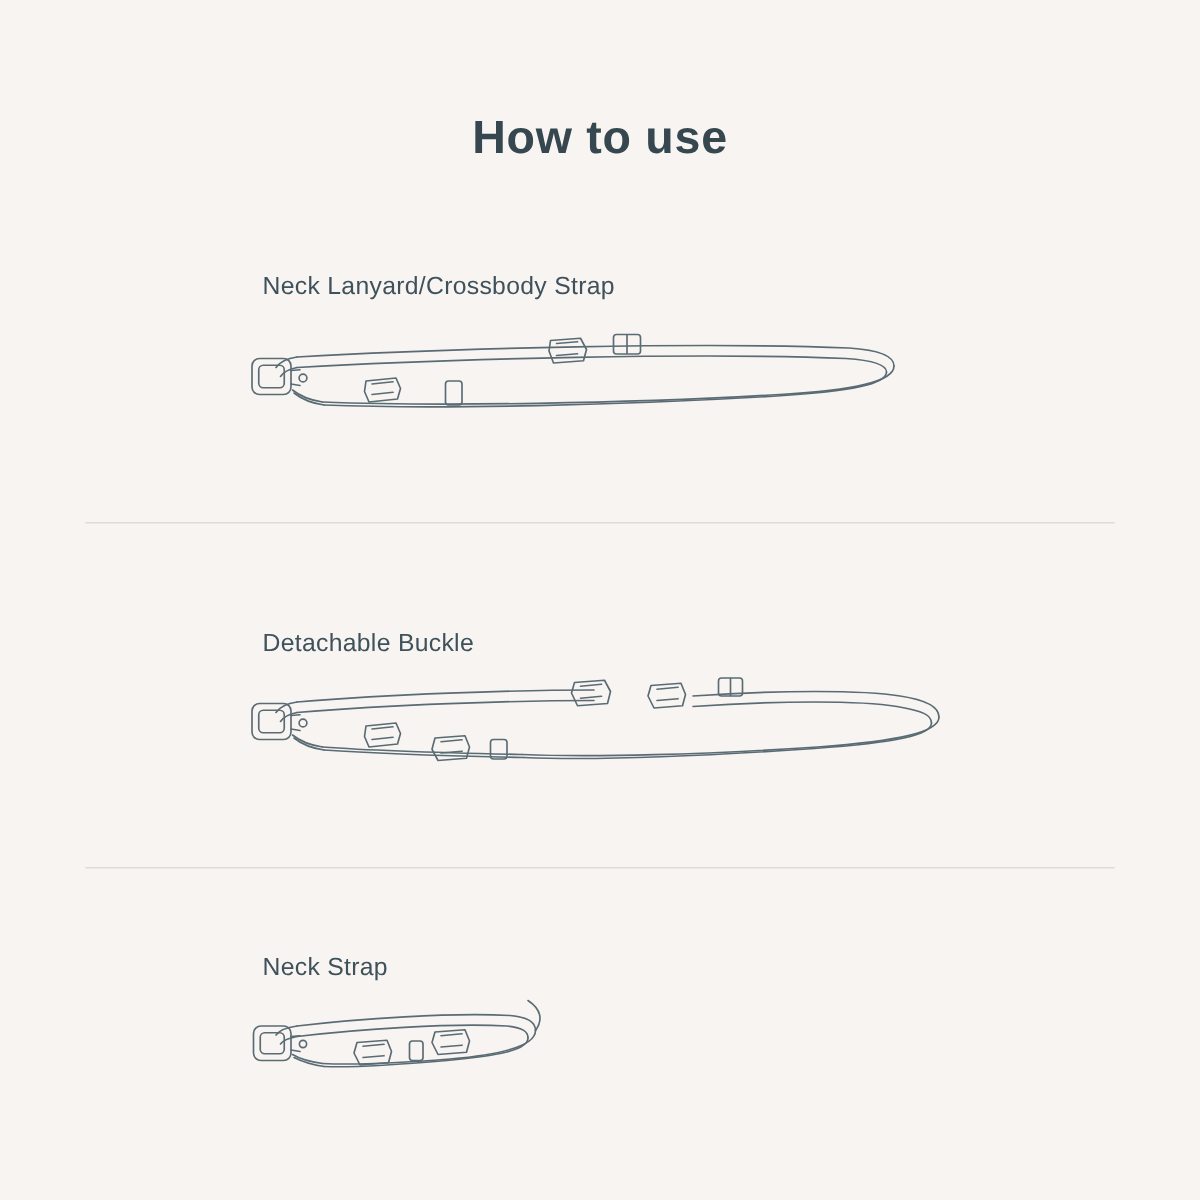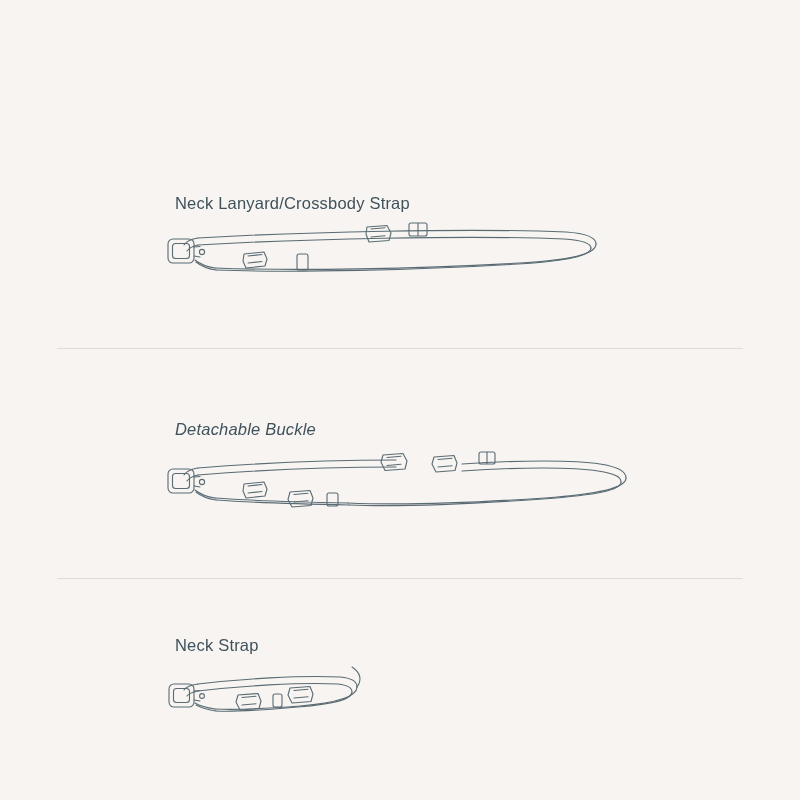--- a/index.html
+++ b/index.html
@@ -56,36 +56,37 @@
     left: 0;
     width: 800px;
   }
   svg { display: block; }
 
   
   #section-neck   { top: 180px; height: 170px; }
   #section-buckle { top: 410px; height: 170px; }
   #section-wrist  { top: 626px; height: 130px; }
 
-  #label-neck   { top: 14px; }
-  #label-buckle { top: 10px; font-style: italic; }
+  #label-neck   { top: 2px; }
+  #label-buckle { top: 10px; }
   #label-wrist  { top: 10px; }
 
   #illus-neck   { top: 36px; }
   #illus-buckle { top: 36px; }
   #illus-wrist  { top: 34px; }
 
   #divider-1 { top: 348px; }
   #divider-2 { top: 578px; }
 </style>
 </head>
 <body>
 
 <div class="page">
 
+  <div class="page-title">How to use</div>
 
   <div class="section" id="section-neck">
     <div class="section-label" id="label-neck">Neck Lanyard/Crossbody Strap</div>
 
     <div class="illus" id="illus-neck">
       <svg width="800" height="110" viewBox="0 0 800 110" fill="none" stroke="#5a6b74" stroke-width="1.1" stroke-linejoin="round" stroke-linecap="round">
 
         <path d="M198 22 C300 16 470 12 566 16 C588 17.5 596 22 596 28"></path>
         <path d="M198 29 C300 23 470 19 564 23 C584 24.4 591 28 591 32"></path>
 

